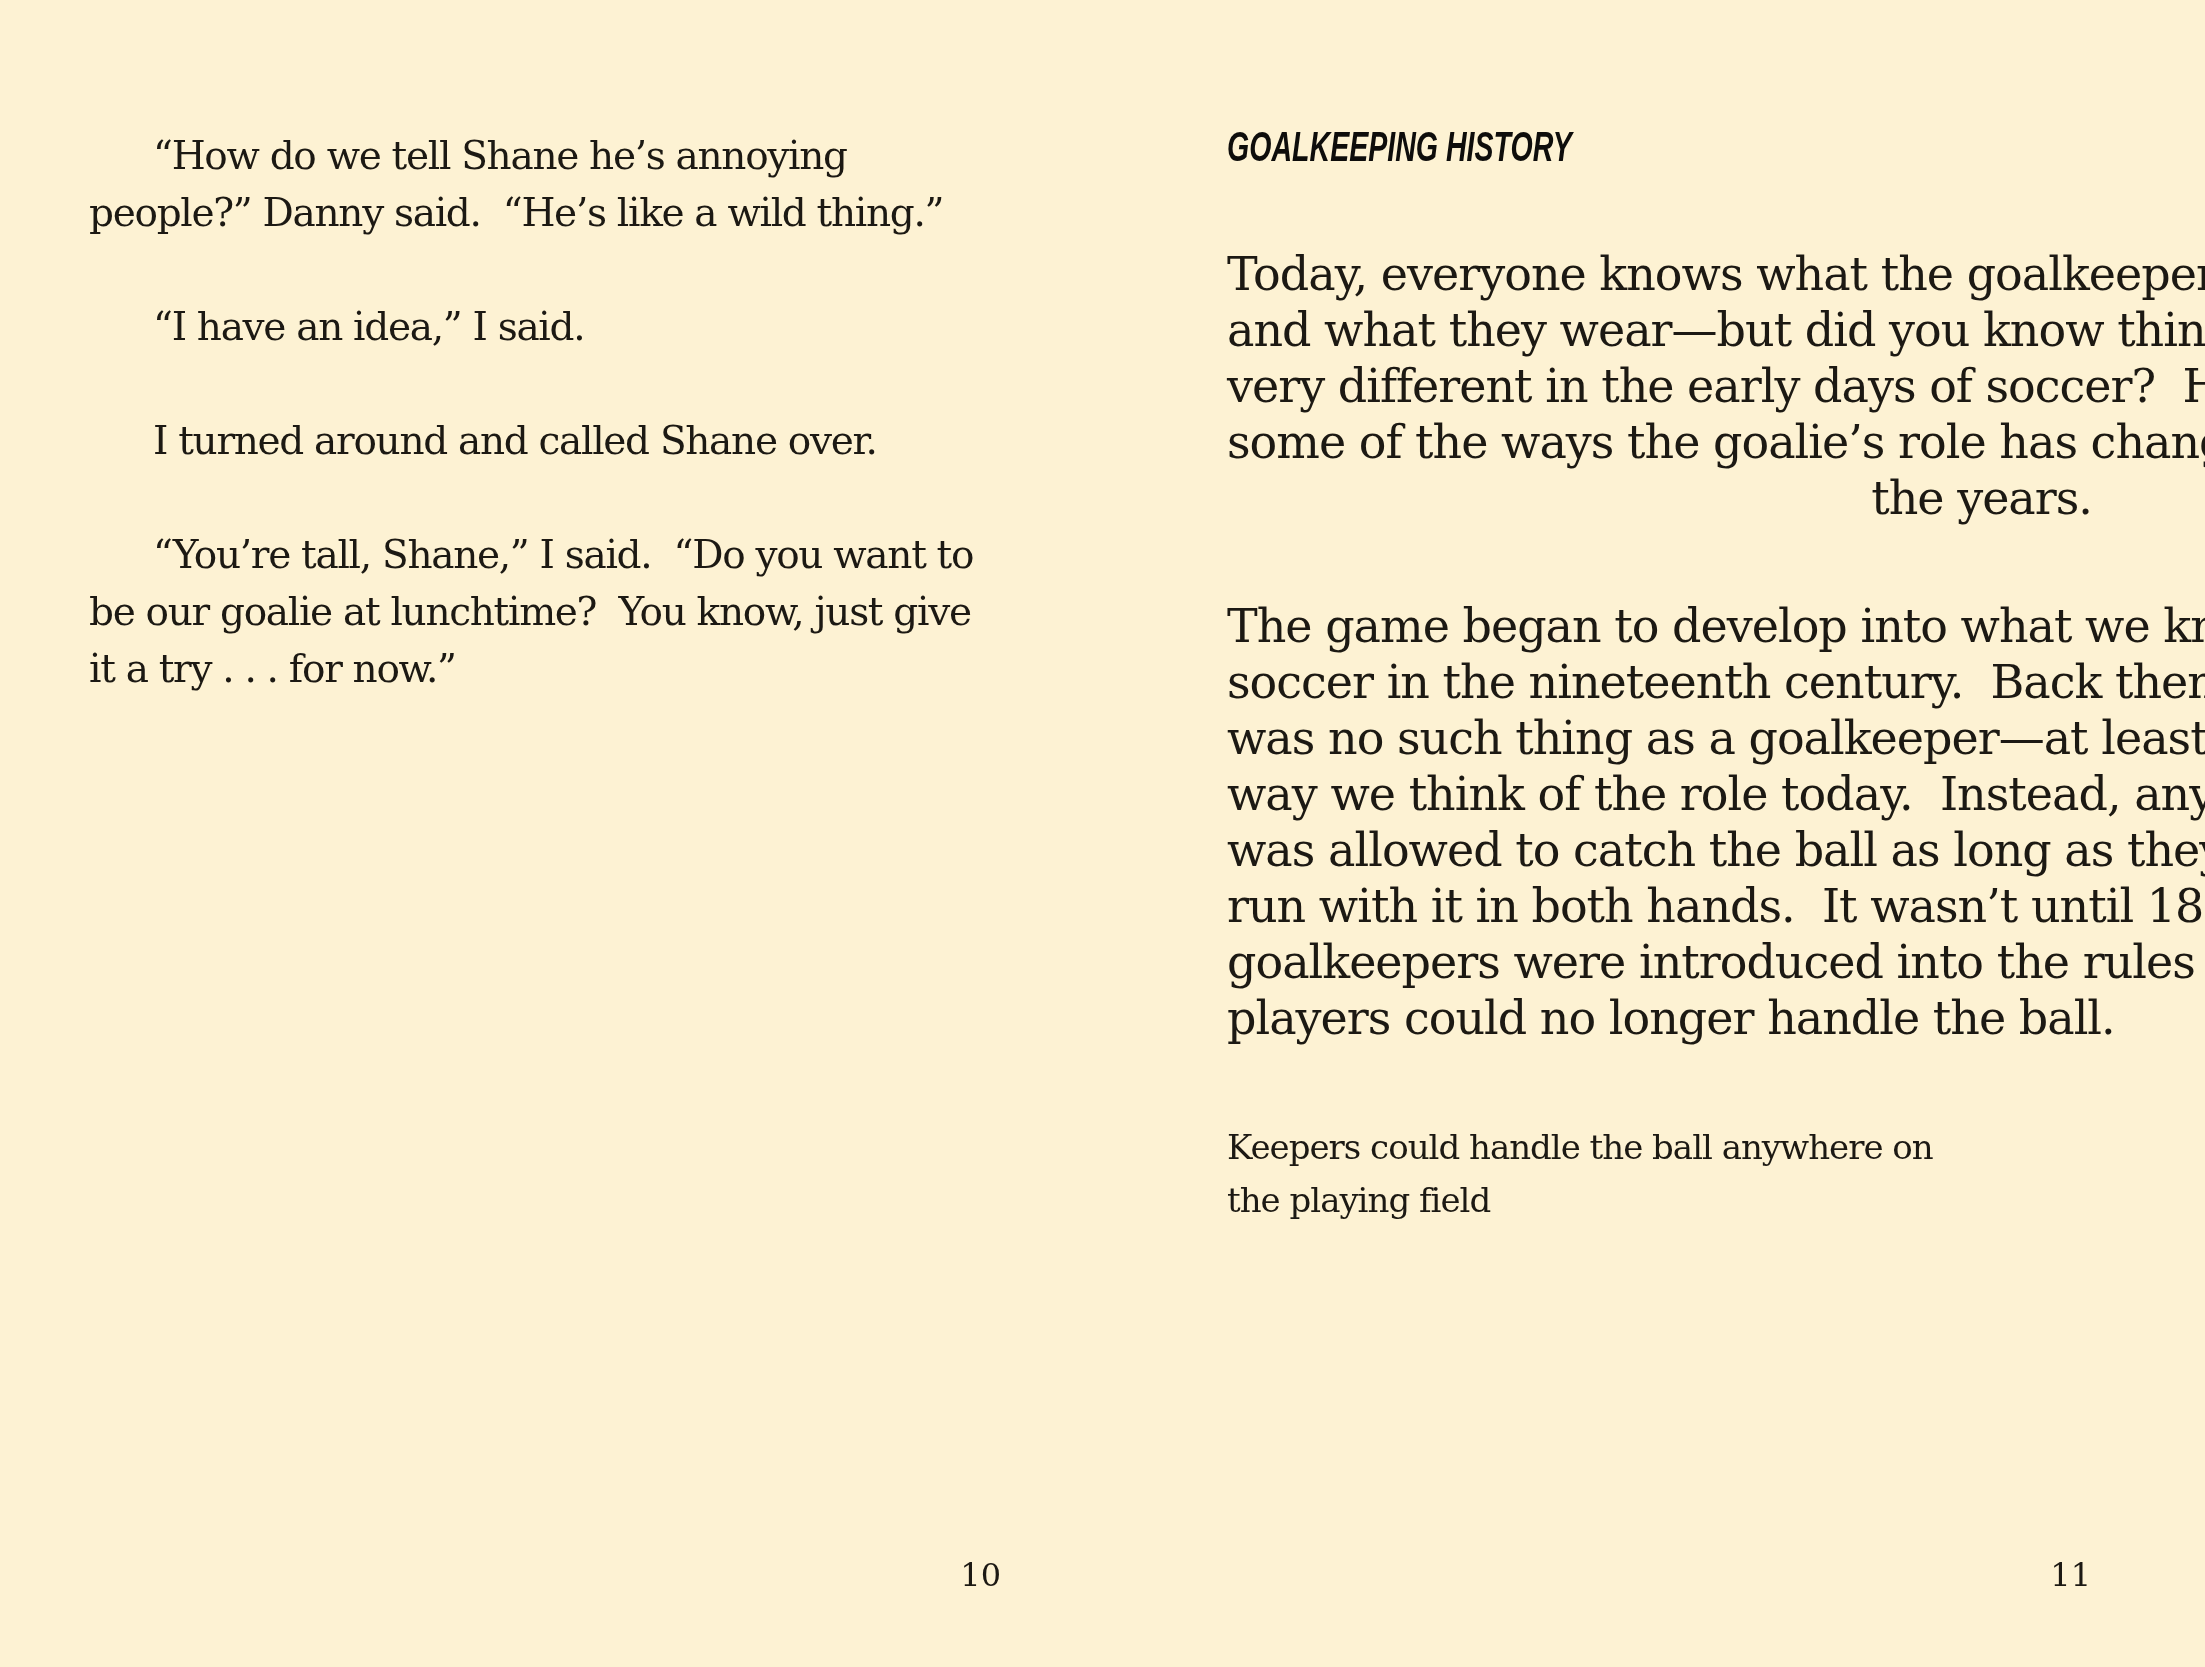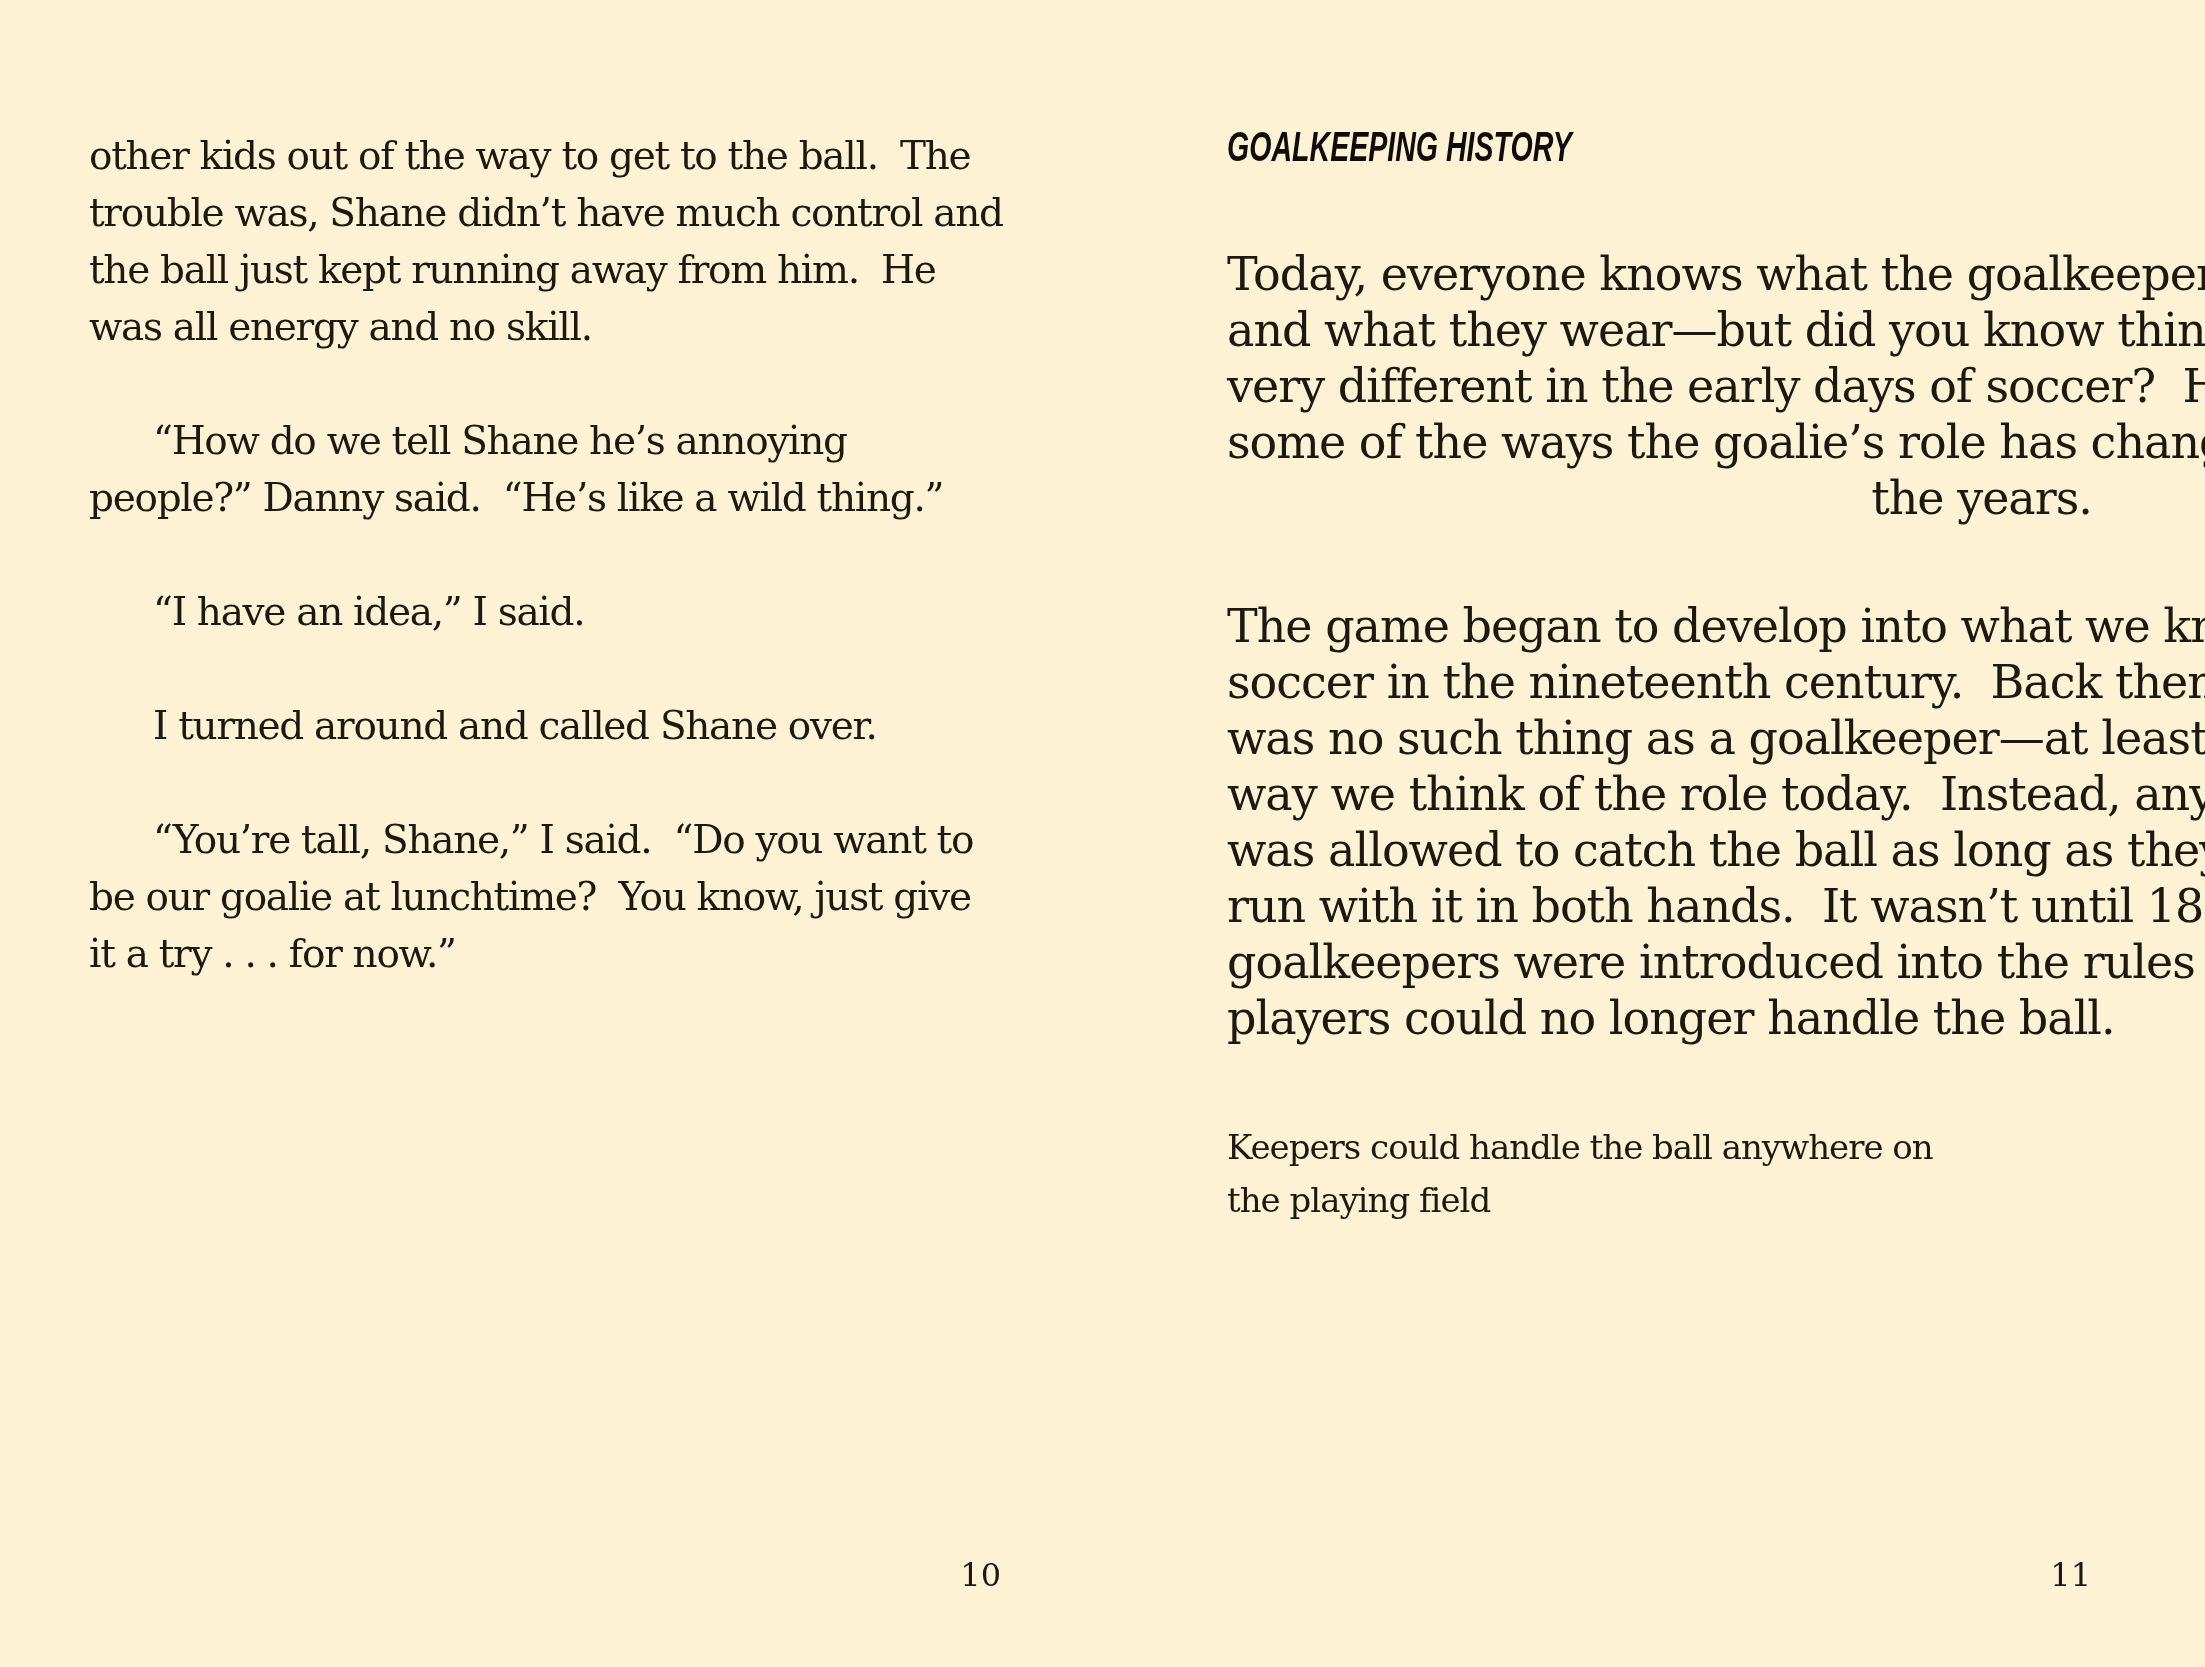--- a/index.html
+++ b/index.html
@@ -76,24 +76,20 @@
   .page-left .pagenum{left:89px;width:912px;}
   .page-right .pagenum{left:131px;width:857px;}
 </style>
 </head>
 <body>
 
 <div>
 
   <div class="page page-left">
     <div class="story-block">
-      <p class="story">other kids out of the way to get to the ball.  The
-trouble was, Shane didn’t have much control and
-the ball just kept running away from him.  He
-was all energy and no skill.</p>
       <p class="story indent">“How do we tell Shane he’s annoying
 people?” Danny said.  “He’s like a wild thing.”</p>
       <p class="story indent">“I have an idea,” I said.</p>
       <p class="story indent">I turned around and called Shane over.</p>
       <p class="story indent">“You’re tall, Shane,” I said.  “Do you want to
 be our goalie at lunchtime?  You know, just give
 it a try . . . for now.”</p>
     </div>
     <div class="pagenum">10</div>
   </div>

